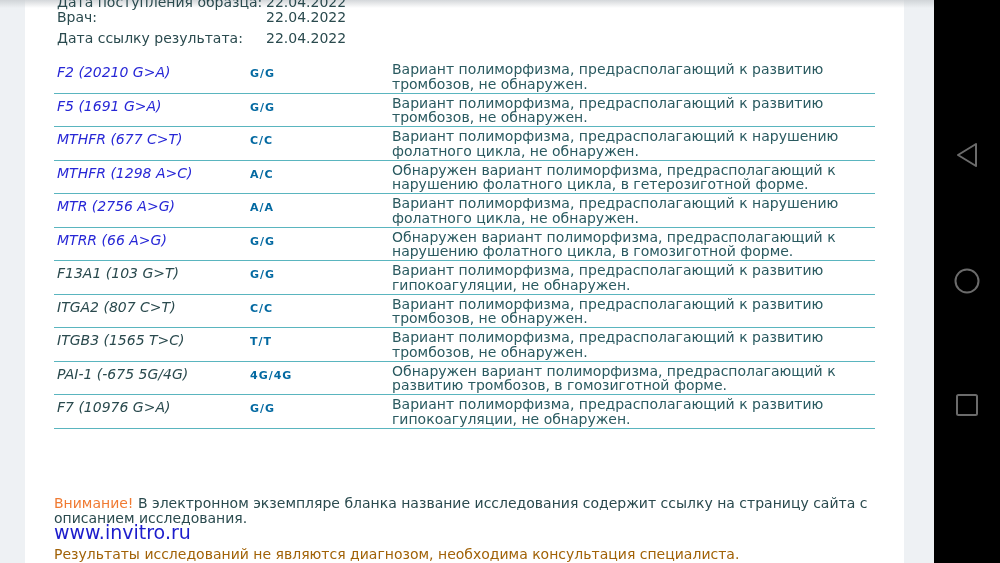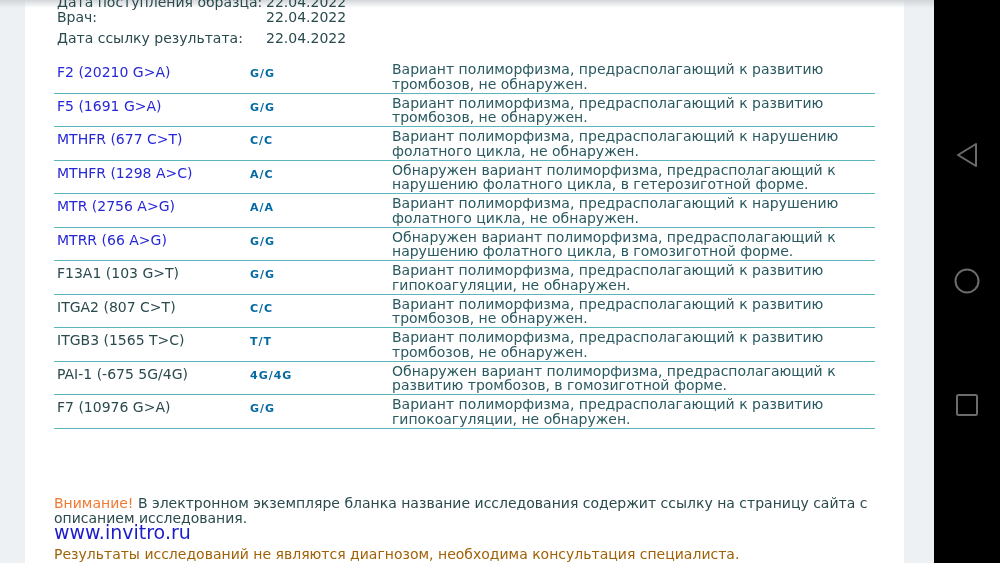--- a/index.html
+++ b/index.html
@@ -33,21 +33,21 @@
   .thead {
     position: relative; height: 19px; border-bottom: 1.5px solid #5ab5bf;
     font-size: 14px; color: #2a4a4e;
   }
   .thead span { position: absolute; top: 0; line-height: 18px; }
   .row {
     position: relative; height: 32.5px; border-bottom: 1.5px solid #5ab5bf;
   }
   .cell-test {
     position: absolute; left: 3px; top: 4px; font-size: 14px; line-height: 17px;
-    color: #2a4a4e; white-space: nowrap; text-decoration: none;
+    color: #2a4a4e; white-space: nowrap; text-decoration: none; font-style: italic;
   }
   .cell-test.link { color: #2727d6; cursor: pointer; }
   .cell-result {
     position: absolute; left: 196px; top: 5px; font-size: 11px; font-weight: bold;
     color: #0369a1; letter-spacing: 1px; line-height: 17px;
   }
   .cell-comment {
     position: absolute; left: 338px; top: 2px; width: 470px; font-size: 14px;
     line-height: 14.5px; color: #2a5a60;
   }

